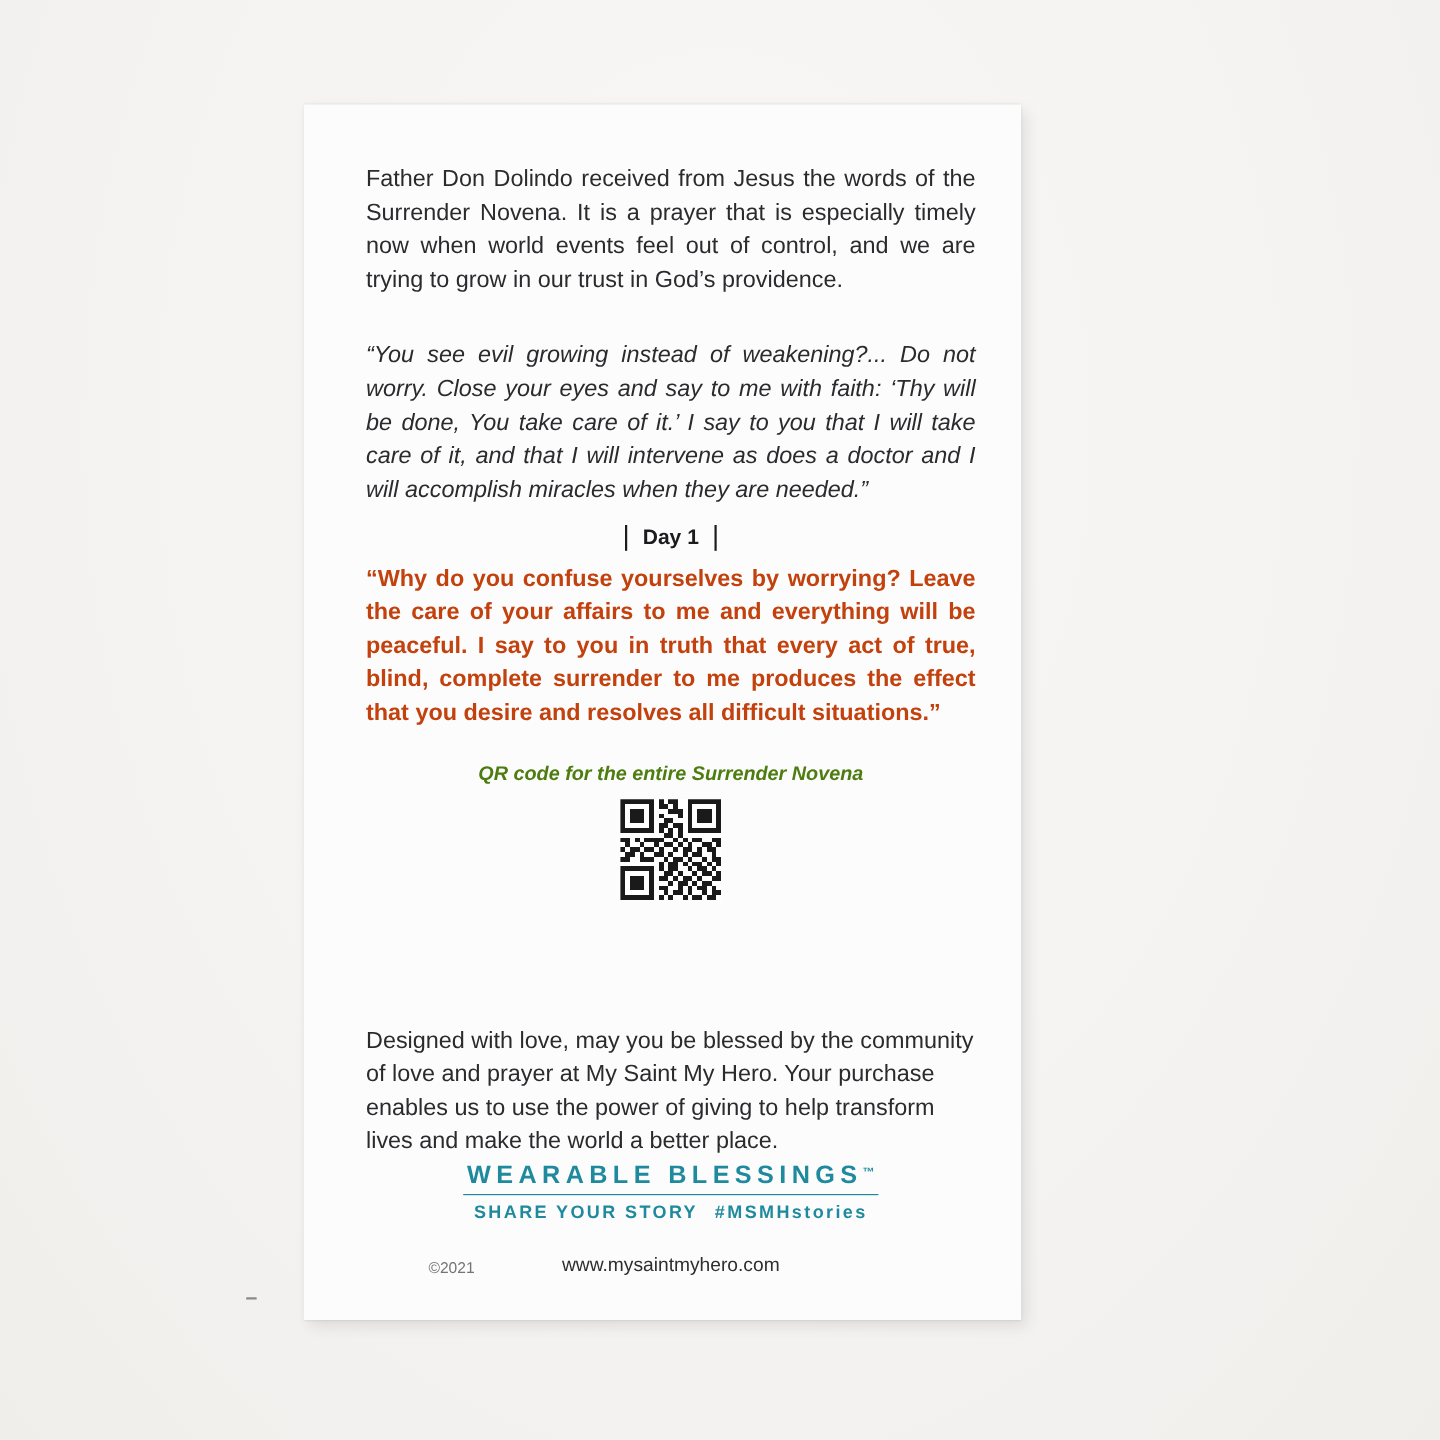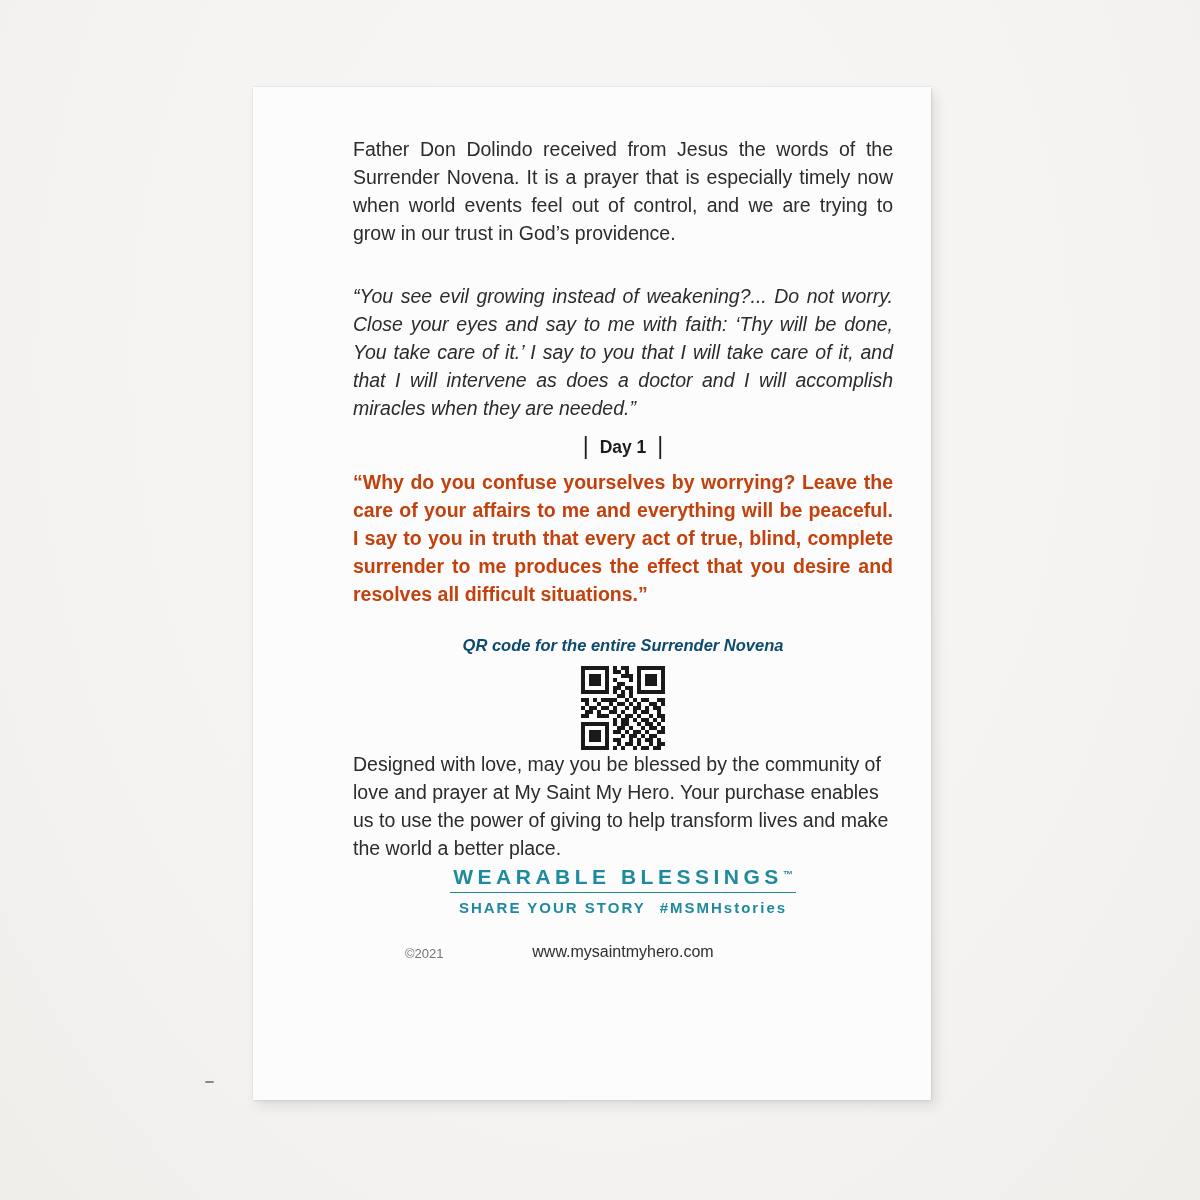--- a/index.html
+++ b/index.html
@@ -10,24 +10,23 @@
   html,body{width:1200px;height:1200px;}
   body{
     font-family:"Liberation Sans", sans-serif;
     background:radial-gradient(ellipse at 50% 30%, #f8f7f5 0%, #f4f3f1 60%, #efeeeb 100%);
     position:relative;
     overflow:hidden;
   }
   .card{
     position:absolute;
     left:253px; top:87px;
-    width:678px; height:1013px;
+    width:598px; height:1013px;
     background:#fcfcfd;
     box-shadow:0 0 2px rgba(0,0,0,0.10), 5px 6px 12px rgba(0,0,0,0.09), 1px 1px 3px rgba(0,0,0,0.06);
-    padding-left:48px;
   }
   .content{
     padding:48px 38px 0 52px;
     color:var(--ink);
   }
   .para{
     font-size:19.5px;
     line-height:28px;
     text-align:justify;
     color:var(--ink);
@@ -55,33 +54,34 @@
     margin-top:9px;
     font-weight:700;
     color:#c2410c;
   }
   .qr-caption{
     margin-top:28px;
     text-align:center;
     font-size:16.5px;
     font-weight:700;
     font-style:italic;
-    color:#0c4a6e;
+    color:#4d7c0f;
   }
   .qr-wrap{
     margin-top:11px;
     display:flex;
     justify-content:center;
   }
   .qr-box{
     width:84px;
     height:84px;
     background:#ffffff;
   }
   .para-closing{
+    margin-top:103px;
     text-align:left;
   }
   .brand-line{
     margin-top:3px;
     text-align:center;
     color:var(--teal);
     font-size:21px;
     font-weight:700;
     letter-spacing:4.5px;
     white-space:nowrap;

